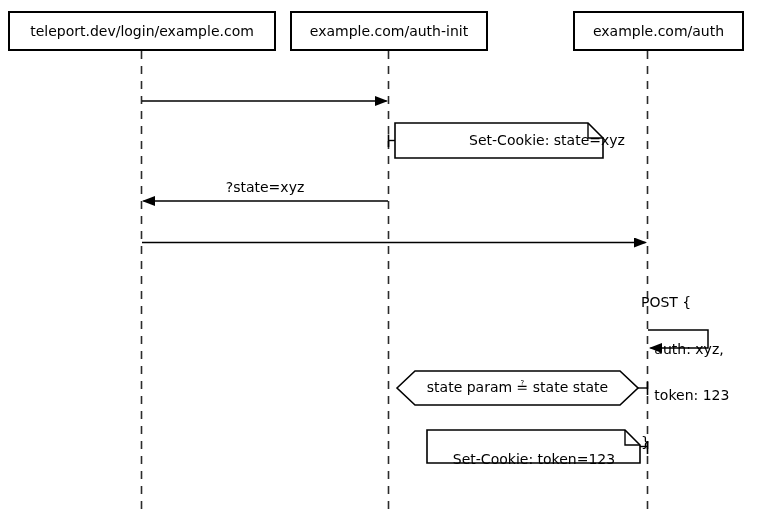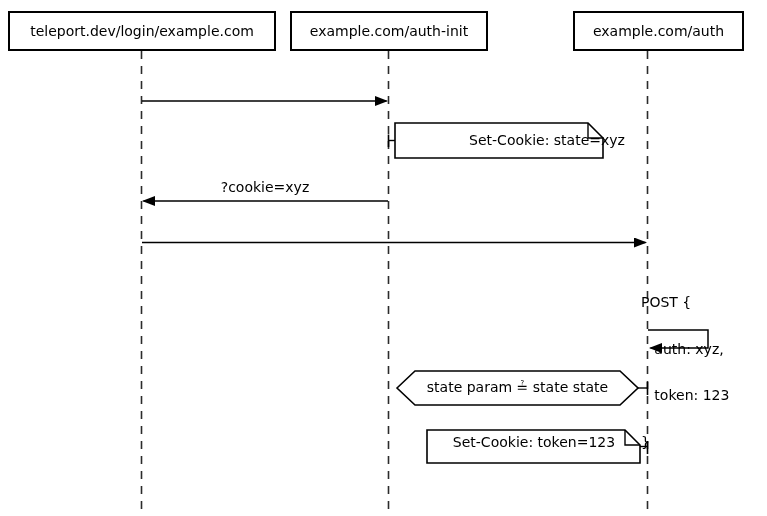--- a/index.html
+++ b/index.html
@@ -38,21 +38,21 @@
     position: absolute;
     line-height: 17px;
     white-space: nowrap;
     z-index: 3;
   }
   .center { text-align: center; }
   .msg-state  { left: 141px; top: 179px; width: 248px; }
   .msg-token  { left: 141px; top: 221px; width: 507px; }
   .msg-login  { left: 141px; top: 81px;  width: 248px; }
   .note1-text { left: 395px; top: 132px; width: 208px; margin-left: 48px; }
-  .note2-text { left: 427px; top: 434px; width: 214px; }
+  .note2-text { left: 427px; top: 451px; width: 214px; }
   .hex-text   { left: 397px; top: 379px; width: 241px; }
   .post-block {
     position: absolute;
     left: 641px; top: 264px;
     line-height: 15.5px;
     white-space: pre;
     z-index: 3;
   }
 </style>
 </head>
@@ -96,21 +96,21 @@
     <line x1="647.5" y1="382" x2="647.5" y2="395" stroke="#000000" stroke-width="1.6"></line>
     <polygon points="397,388 415,371 620,371 638,388 620,405 415,405" fill="#ffffff" stroke="#000000" stroke-width="1.6"></polygon>
 
     <line x1="640" y1="446.5" x2="647" y2="446.5" stroke="#000000" stroke-width="1.4"></line>
     <line x1="647.5" y1="441" x2="647.5" y2="454" stroke="#000000" stroke-width="1.6"></line>
     <path d="M427,430 H625 L640,445 V463 H427 Z" fill="#ffffff" stroke="#000000" stroke-width="1.6"></path>
     <path d="M625,430 V445 H640" fill="none" stroke="#000000" stroke-width="1.4"></path>
   </svg>
 
   <div class="lbl center msg-login"></div>
-  <div class="lbl center msg-state">?cookie=xyz</div>
+  <div class="lbl center msg-state">?state=xyz</div>
 
   <div class="lbl center note1-text">Set-Cookie: state=xyz</div>
   <div class="lbl center note2-text">Set-Cookie: token=123</div>
 
   <div class="lbl center hex-text">state param ≟ state state</div>
 
   <div class="post-block">
     <div>POST {</div>
     <div>   auth: xyz,</div>
     <div>   token: 123</div>

